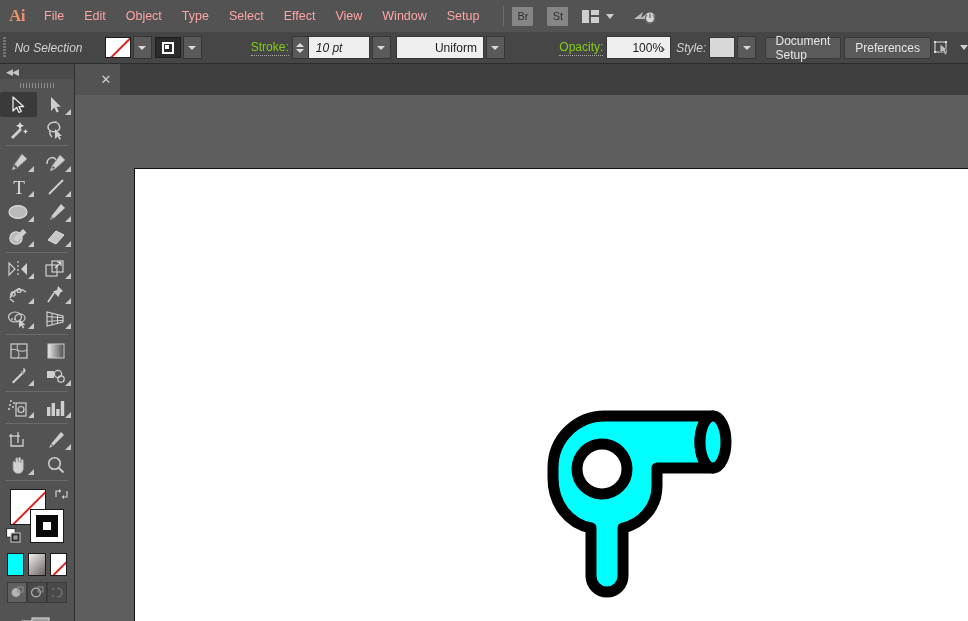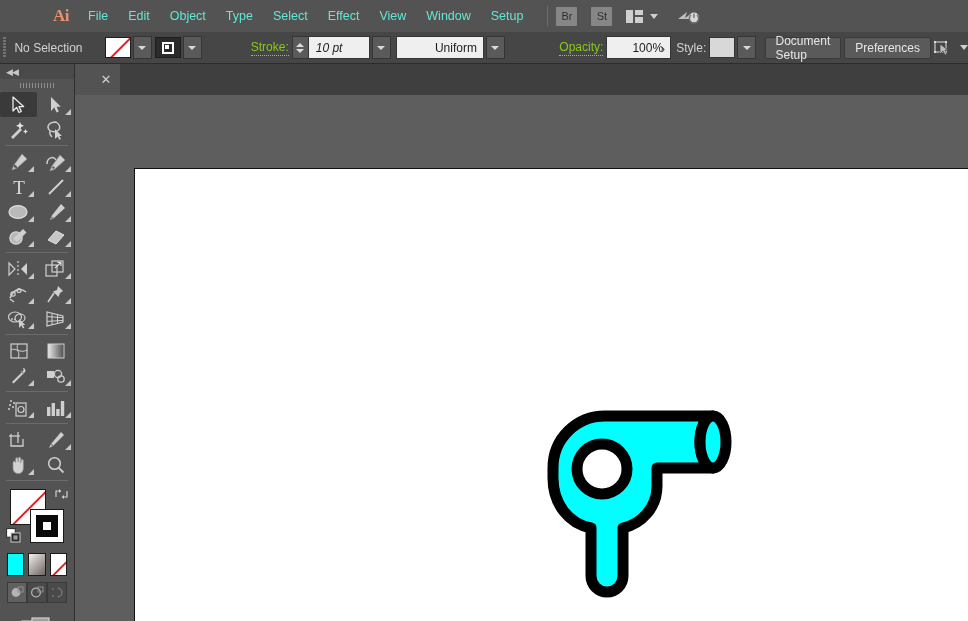--- a/index.html
+++ b/index.html
@@ -18,26 +18,25 @@
     position: absolute; left: 0; top: 0; width: 968px; height: 32px;
     background: #535353;
     display: flex; align-items: center;
   }
   #ai-logo {
     width: 34px; height: 32px;
     display: flex; align-items: center; justify-content: center;
     color: #e8926b; font-size: 17px; font-weight: bold;
     font-family: "Liberation Serif", serif;
     letter-spacing: -0.5px;
-    margin-left: 44px;
   }
   .menu-item {
     height: 32px; padding: 0 10px;
     display: flex; align-items: center;
-    color: #5eead4; font-size: 12.5px;
+    color: #fca5a5; font-size: 12.5px;
     cursor: default;
   }
   #menu-sep {
     width: 1px; height: 20px; background: #6d6d6d; margin: 0 8px 0 14px;
   }
   .mini-badge {
     width: 21px; height: 19px; margin-right: 14px;
     background: #868686; color: #2f2f2f;
     font-size: 11px; display: flex; align-items: center; justify-content: center;
     border-radius: 1px; cursor: default;
@@ -54,21 +53,21 @@
 
   
   #controlbar {
     position: absolute; left: 0; top: 32px; width: 968px; height: 32px;
     background: #464646;
     display: flex; align-items: center;
     border-bottom: 1px solid #2c2c2c;
   }
   #cb-grip { width: 8px; height: 22px; margin: 0 4px 0 3px; opacity: .55; }
   #cb-grip i { display:block; height:2px; background:#9a9a9a; margin-bottom:1px; }
-  .cb-label { color: #d2d2d2; font-size: 12px; white-space: nowrap; }
+  .cb-label { color: #d2d2d2; font-size: 12px; white-space: nowrap; font-style: italic; }
   #no-selection { margin-left: 4px; margin-right: 22px; }
   .dotted-lbl {
     border-bottom: 1px dotted #a9a9a9; padding-bottom: 1px;
     color: #84cc16; font-size: 12px; margin-left: 44px;
   }
 
   .swatch-box {
     width: 26px; height: 21px; background: #fff;
     border: 1px solid #1d1d1d; position: relative; overflow: hidden;
   }

